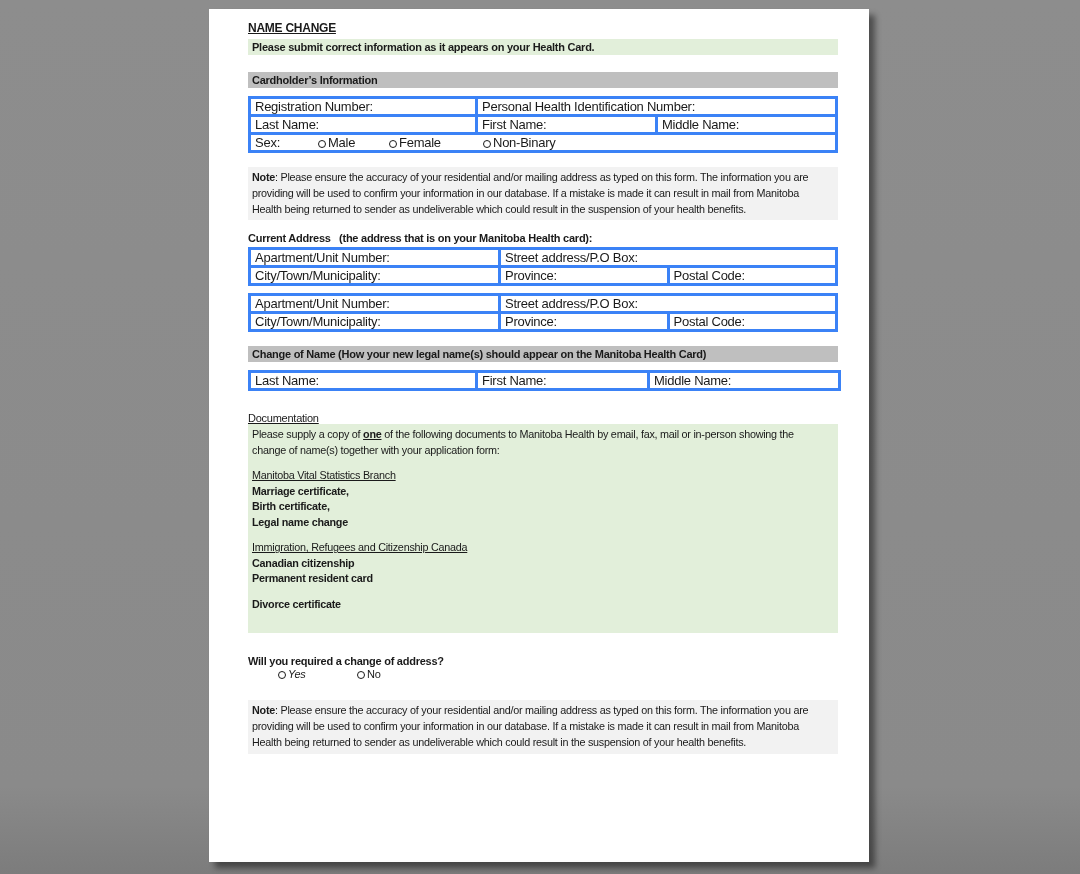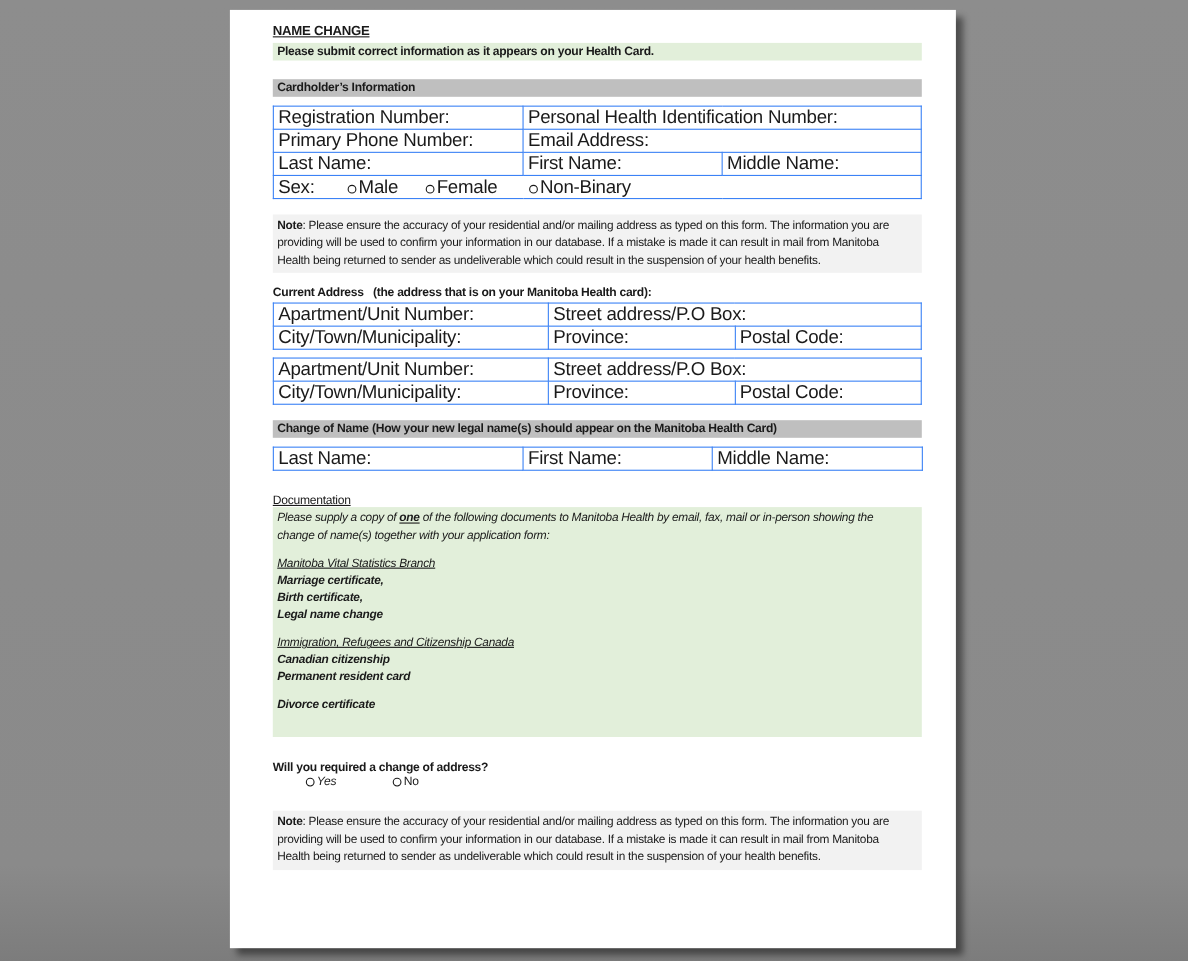--- a/index.html
+++ b/index.html
@@ -26,40 +26,40 @@
   .banner {
     background:var(--green,#e2efda);
     font-weight:bold; padding:2px 4px; margin-bottom:17px;
   }
   .sec-head {
     background:var(--gray,#bfbfbf);
     font-weight:bold; padding:2px 4px; margin-bottom:8px;
   }
   .tbl { width:100%; border-collapse:collapse; table-layout:fixed; }
   .tbl td {
-    border:1px solid #3b82f6; height:15px; padding:0 4px;
-    font-size:17px; vertical-align:middle; white-space:nowrap; overflow:hidden;margin-left:40px;
+    border:3px solid #3b82f6; height:15px; padding:0 4px;
+    font-size:13px; vertical-align:middle; white-space:nowrap; overflow:hidden;margin-left:40px;
   }
   .tbl-name { margin-bottom:14px; }
   .tbl-name td.c1 { width:227px; }
   .tbl-name td.c2 { width:172px; }
   .tbl-name td.c3 { width:191px; }
   .tbl-addr td.c1 { width:250px; }
   .tbl-addr td.c2 { width:153px; }
   .tbl-addr td.c3 { width:187px; }
   .note {
     background:var(--notebg,#f2f2f2);
     padding:3px 4px; line-height:15.8px; font-size:10.8px; margin-bottom:12px;
   }
   .nline { white-space:nowrap; overflow:hidden; }
   .sub-head { font-weight:bold; margin-bottom:3px; white-space:pre-wrap; } .gap14 { height:14px; } .gap7 { height:7px; }
   .doc-head { text-decoration:underline; margin-bottom:0; }
   .green-block {
     background:var(--green,#e2efda);
-    padding:3px 4px 21px 4px; line-height:15.5px; font-size:10.8px;font-style:italic;
+    padding:3px 4px 21px 4px; line-height:15.5px; font-size:10.8px;
   }
   .grp { margin-top:10px; }
   .grp .item { font-weight:bold; }
   .radio {
     display:inline-block; width:8px; height:8px; border:1.6px solid #1a1a1a;
     border-radius:50%; background:#fff; vertical-align:-1px; margin-right:2px;
   }
   .sex-cell .sex-label { display:inline-block; width:63px; }
   .opt { display:inline-block; }
   .opt-w70 { width:71px; } .opt-w94 { width:94px; }
@@ -79,24 +79,20 @@
 
     <div class="banner">Please submit correct information as it appears on your Health Card.</div>
 
     <div class="sec-head">Cardholder’s Information</div>
 
     <table class="tbl tbl-name">
       <tbody>
           <tr>
         <td class="c1"><span>Registration Number:</span></td>
         <td colspan="2"><span>Personal Health Identification Number:</span></td>
-      </tr>
-      <tr>
-        <td class="c1"><span>Primary Phone Number:</span></td>
-        <td colspan="2"><span>Email Address:</span></td>
       </tr>
       <tr>
         <td class="c1"><span>Last Name:</span></td>
         <td class="c2"><span>First Name:</span></td>
         <td class="c3"><span>Middle Name:</span></td>
       </tr>
       <tr>
         <td colspan="3" class="sex-cell">
           <span class="sex-label">Sex:</span><span class="opt opt-w70"><span class="radio"></span><span>Male</span></span><span class="opt opt-w94"><span class="radio"></span><span>Female</span></span><span class="opt"><span class="radio"></span><span>Non-Binary</span></span>
         </td>

